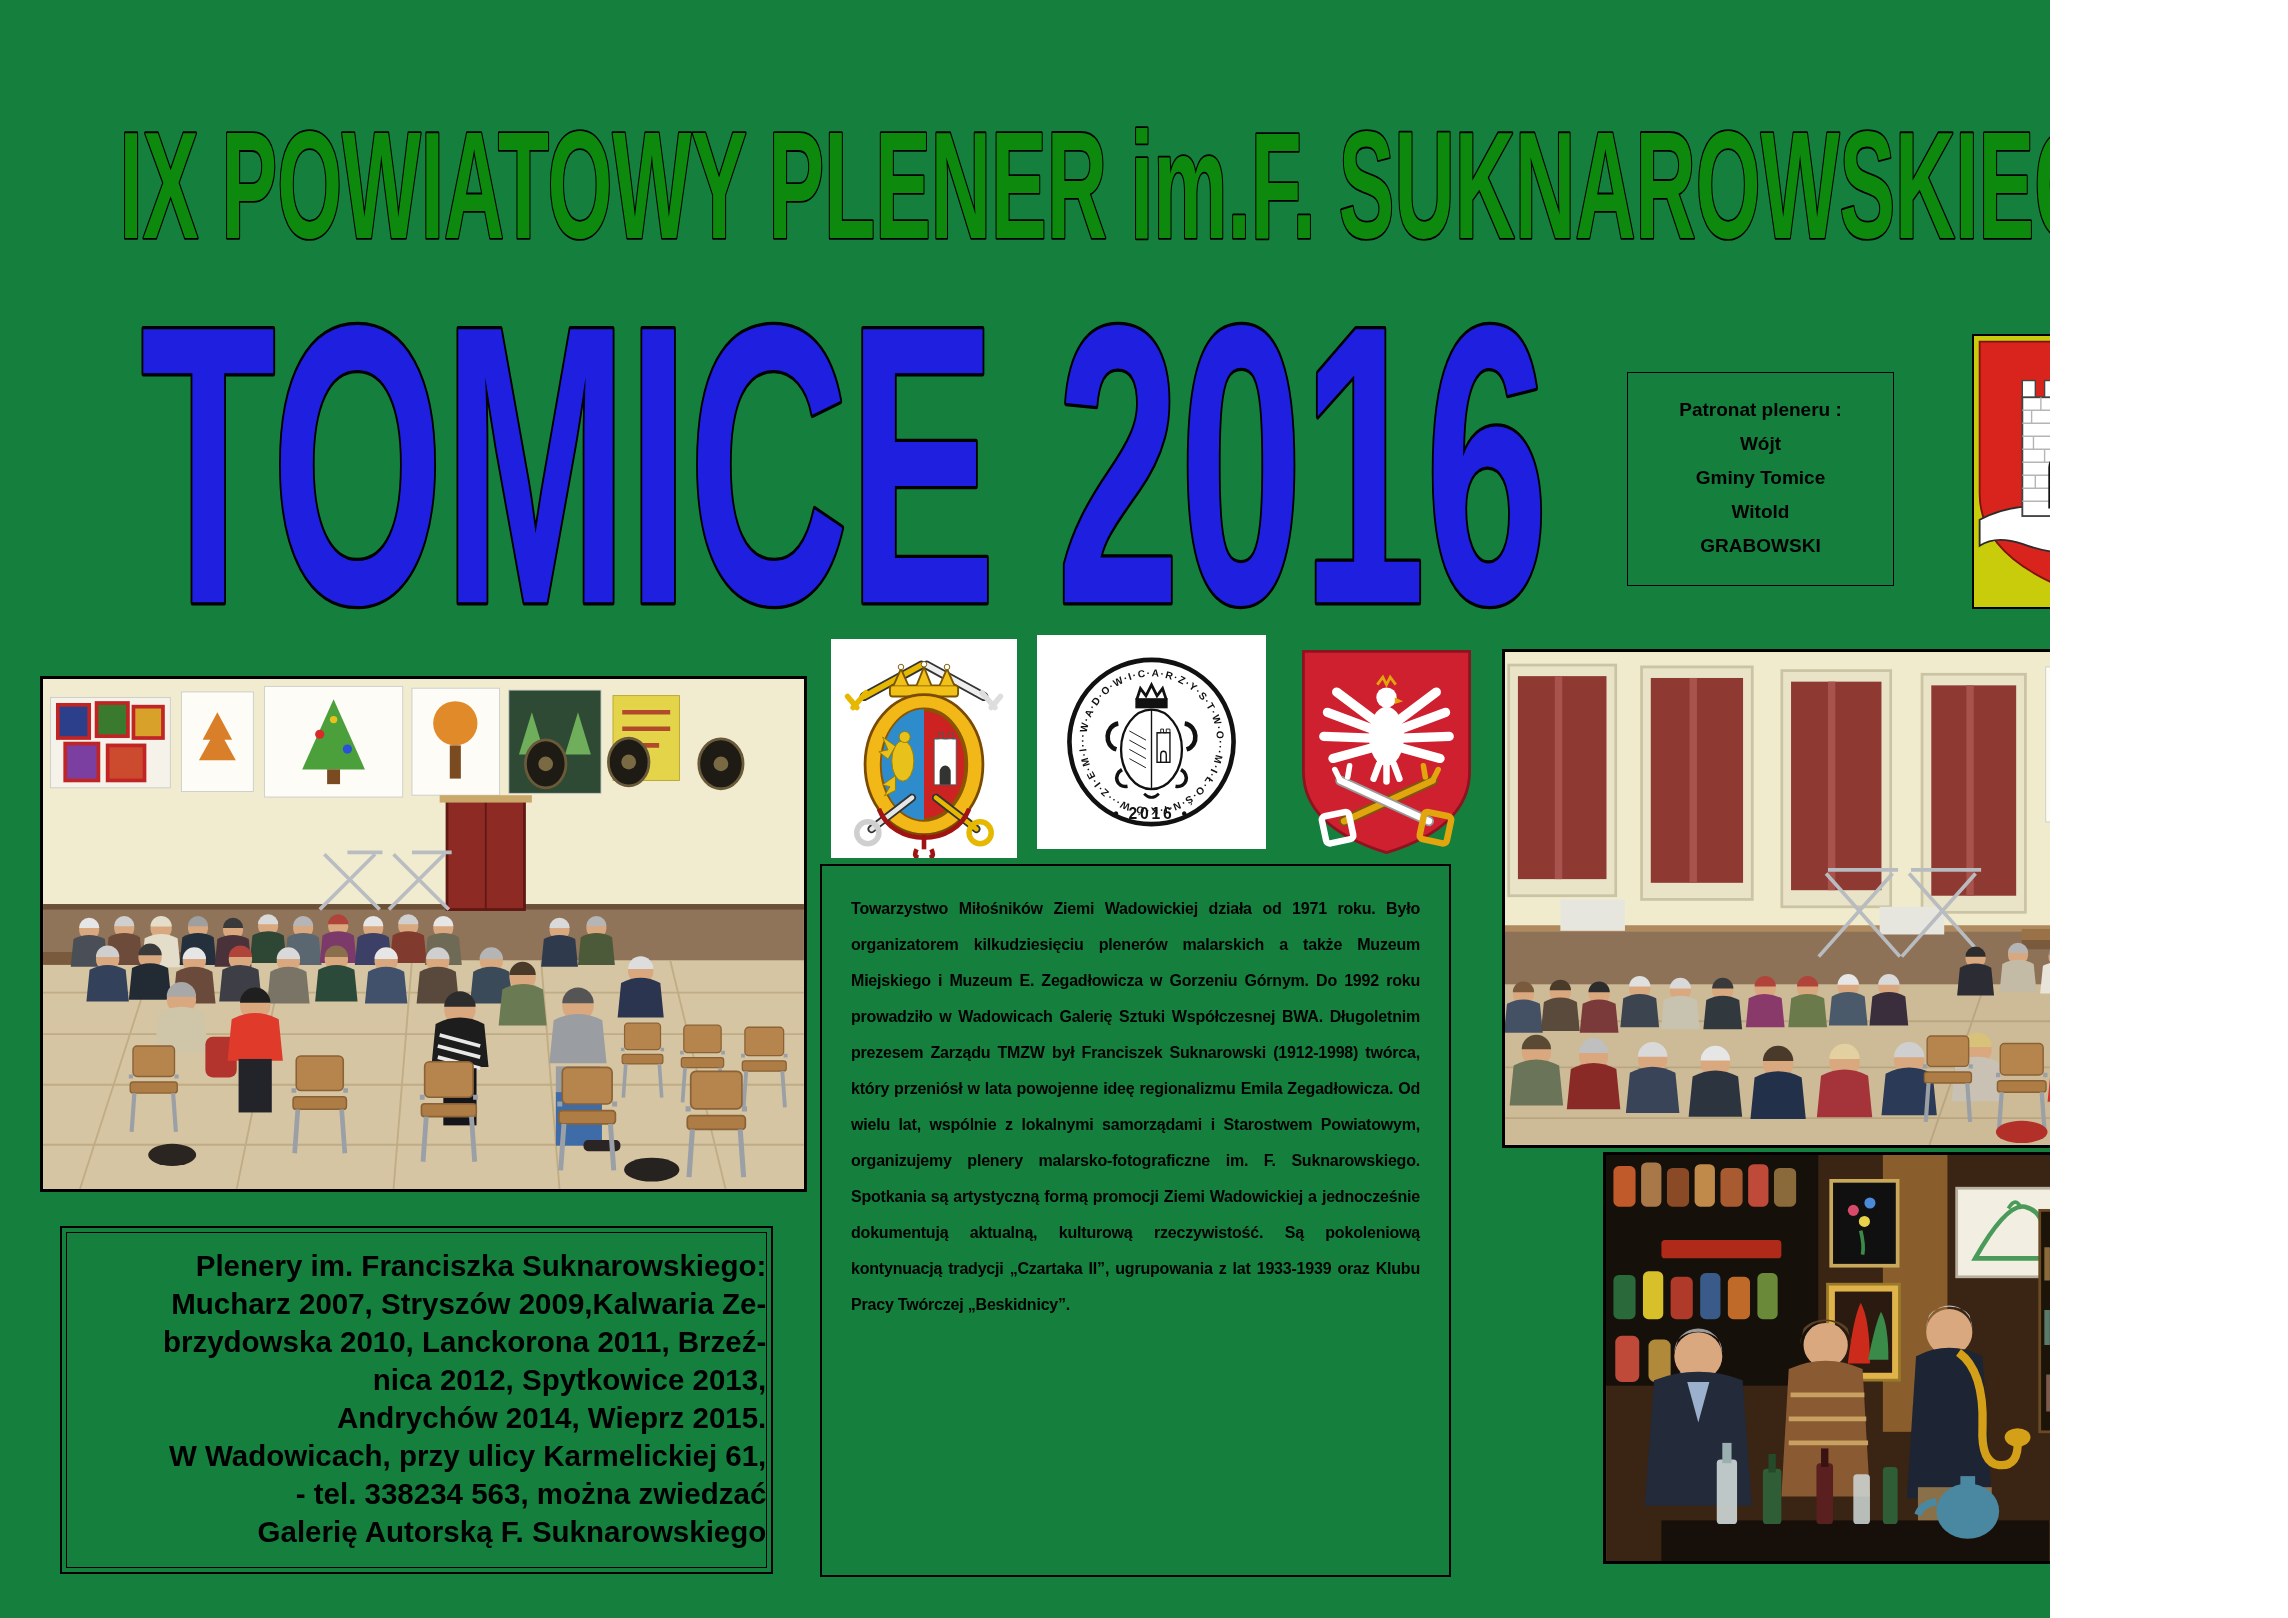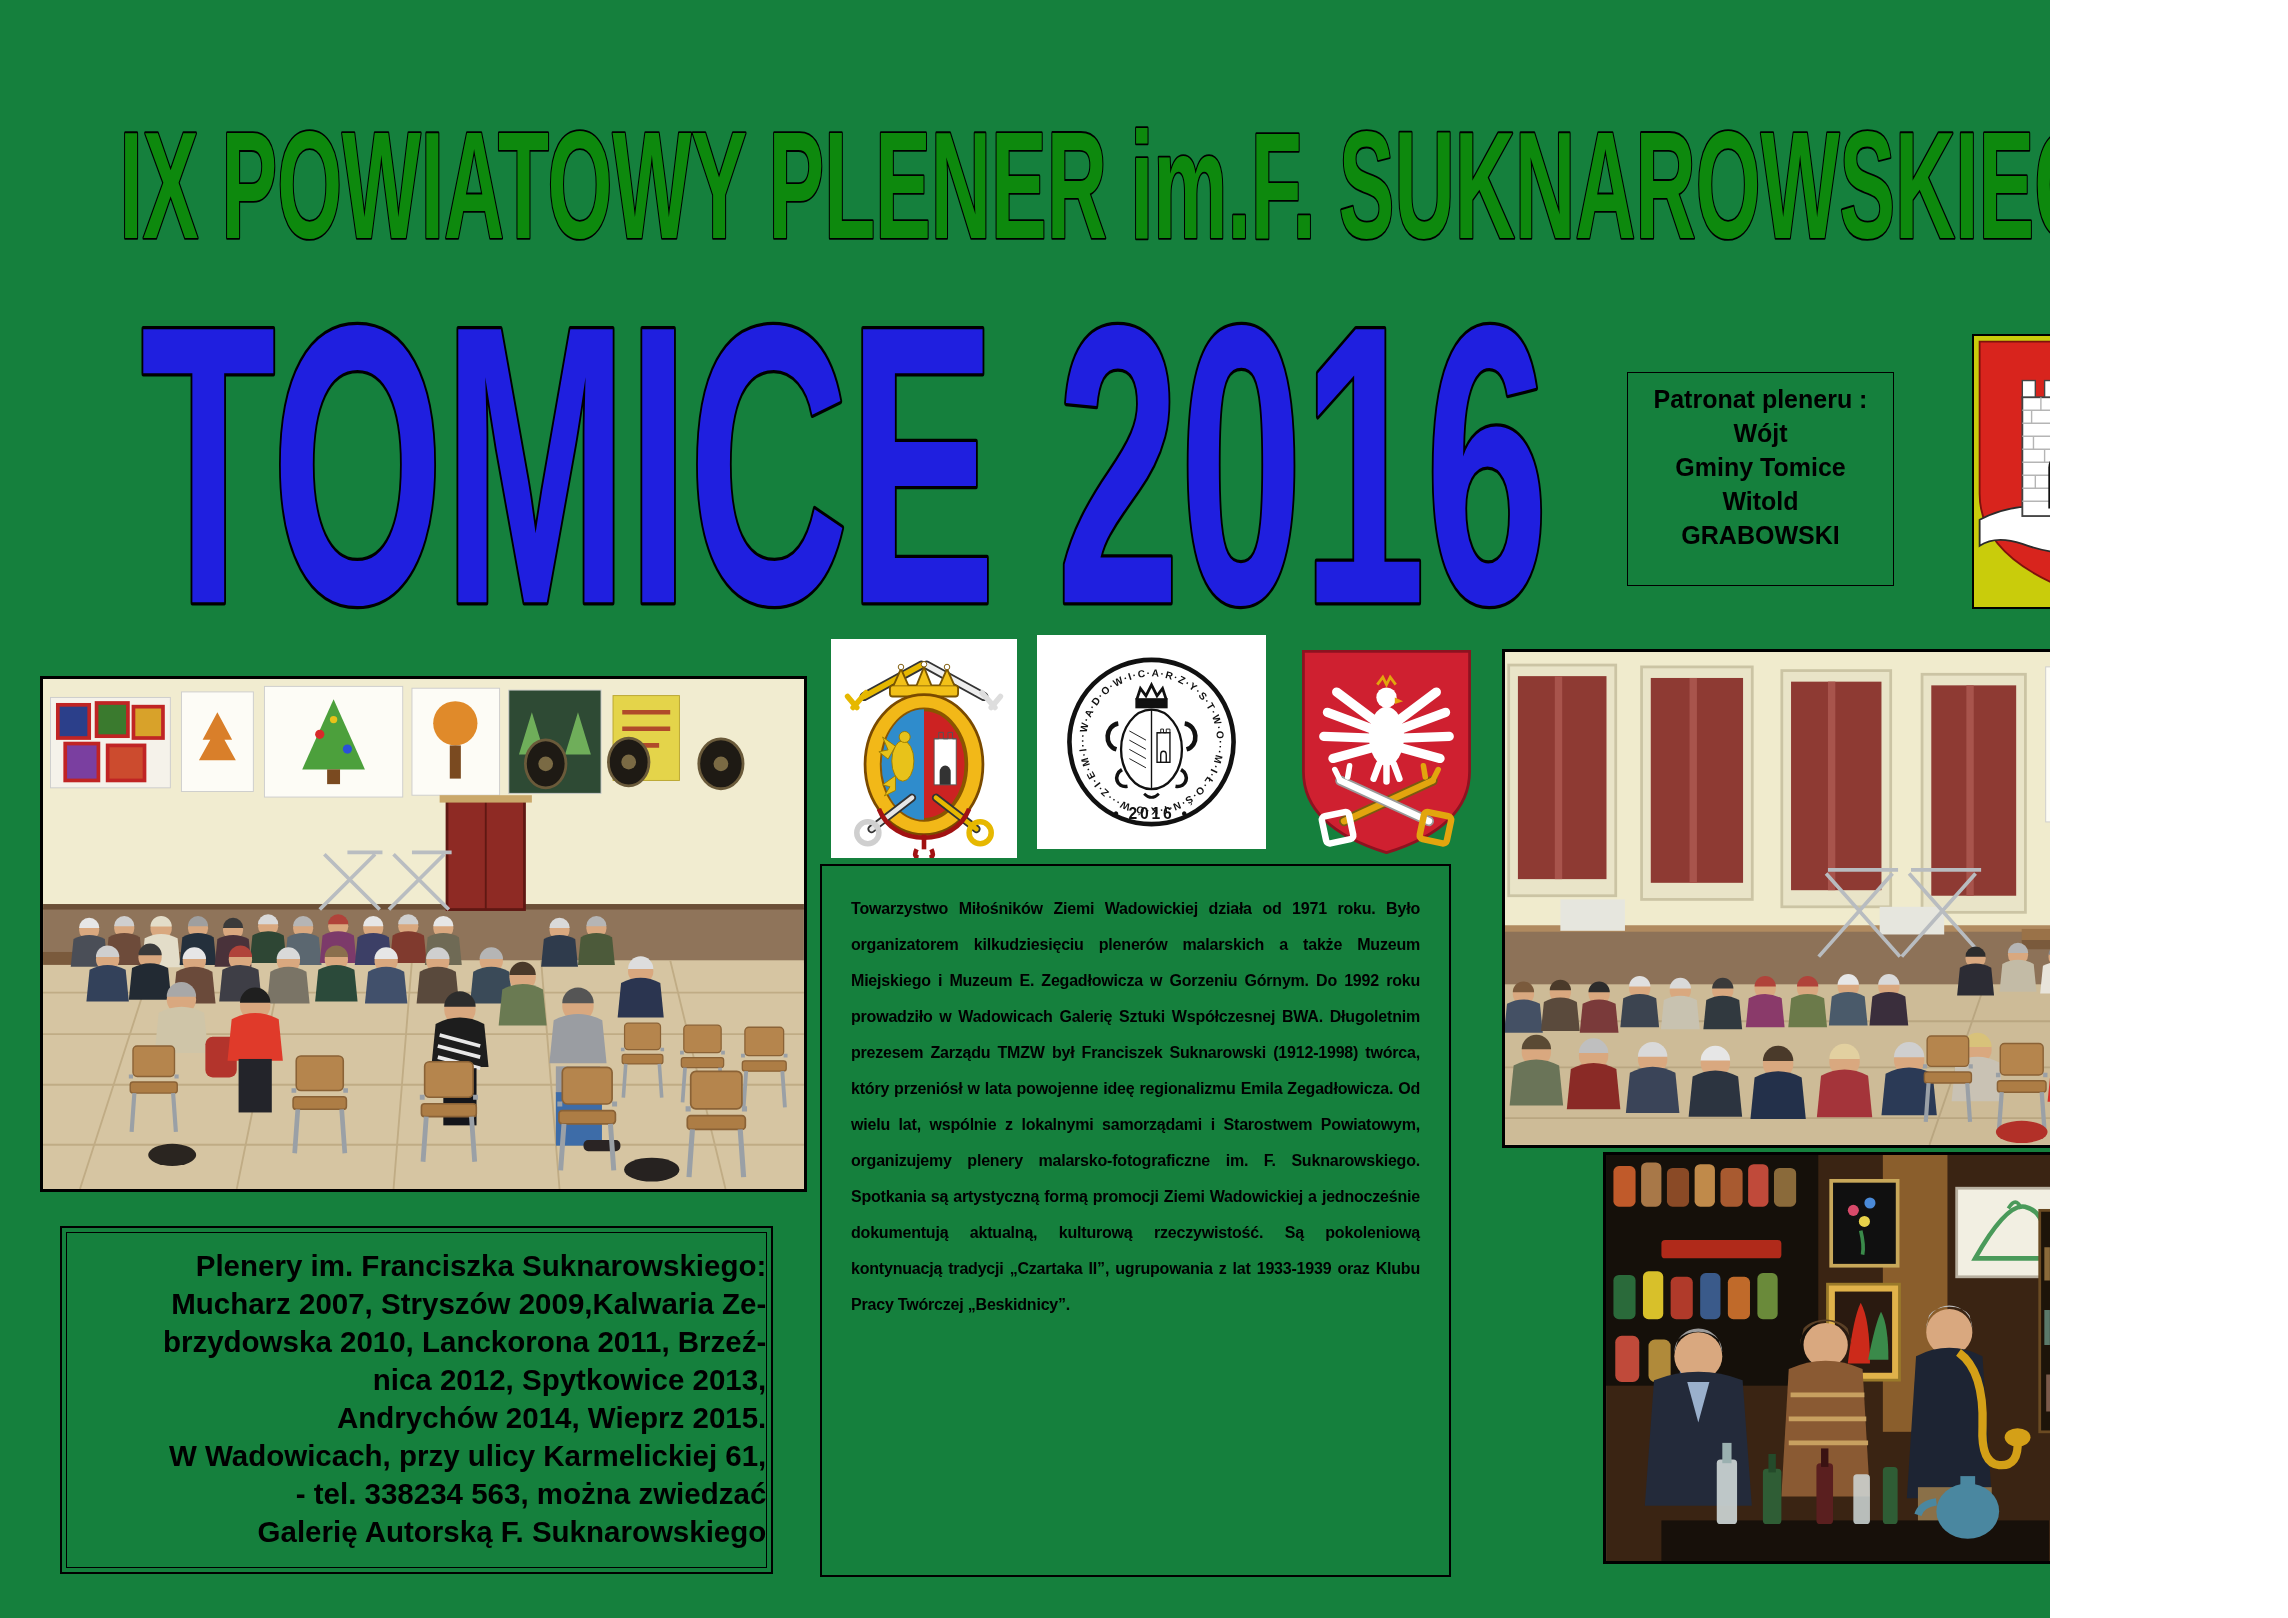--- a/index.html
+++ b/index.html
@@ -5,22 +5,22 @@
   html,body{margin:0;padding:0;}
   body{font-family:"Liberation Sans", sans-serif;}
   .poster{position:relative;width:2050px;height:1619px;background:#15803d;overflow:hidden;}
   .abs{position:absolute;}
   svg text{font-family:"Liberation Sans", sans-serif;}
 
   .title-top-svg{left:0;top:81px;width:2289px;height:185px;}
   .title-main-svg{left:0;top:185px;width:2289px;height:443px;}
 
   .patronat-box{left:1627px;top:372px;width:267px;height:214px;border:1.8px solid #000;
-    box-sizing:border-box;text-align:center;font-size:25px;line-height:34px;font-weight:700;
-    color:#000;padding-top:9px;white-space:pre-line;}
+    box-sizing:border-box;text-align:center;font-size:19px;line-height:34px;font-weight:700;
+    color:#000;padding-top:20px;white-space:pre-line;}
 
   .arms-box{left:1972px;top:334px;width:264px;height:275px;border:2.8px solid #000;
     box-sizing:border-box;background:#c9cc0b;}
   .arms-box svg{width:100%;height:100%;display:block;}
 
   .photo{border:3.7px solid #000;box-sizing:content-box;background:#e8e2c8;}
   .photo svg{display:block;}
 
   .emblem-white{background:#fff;}
   .emblem-white svg,.emblem-plain svg{width:100%;height:100%;display:block;}

